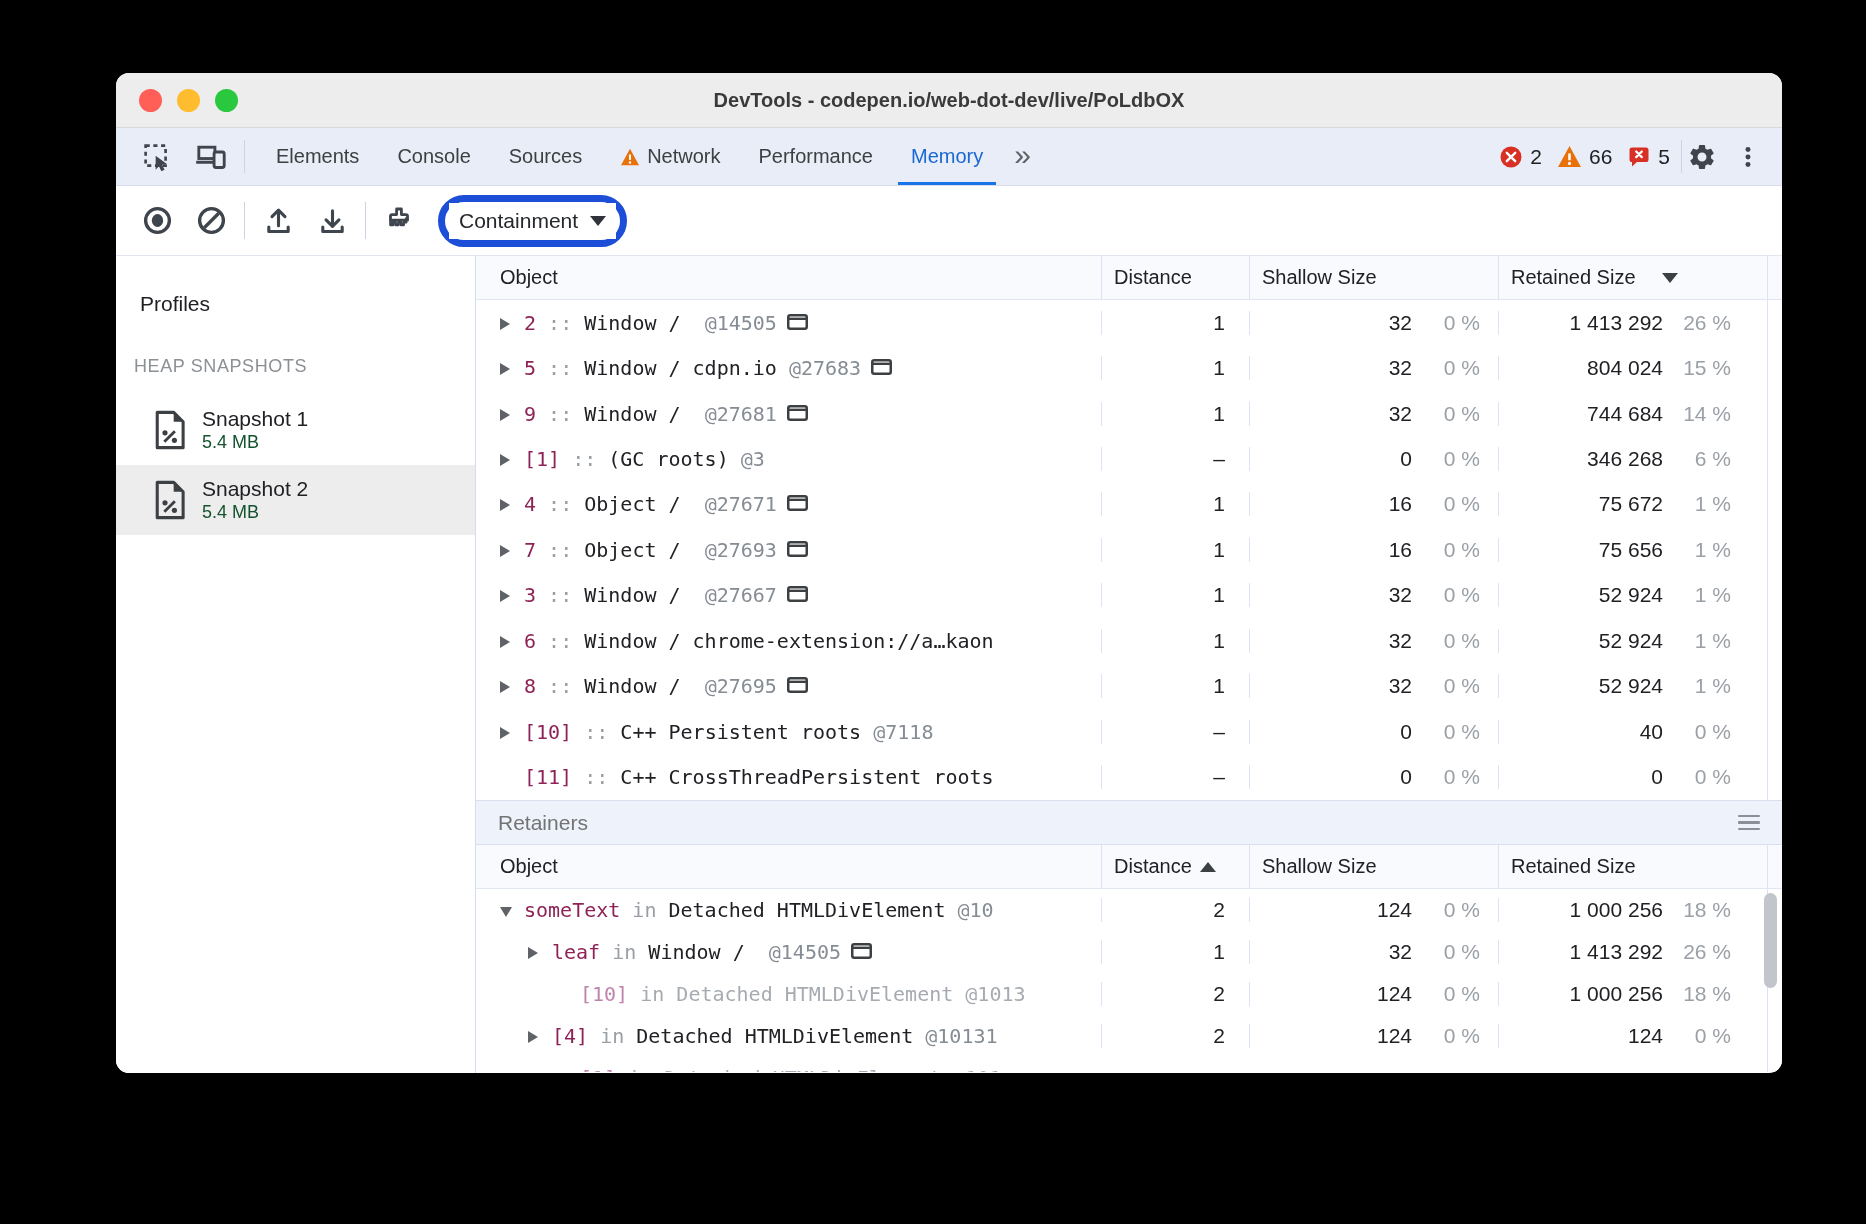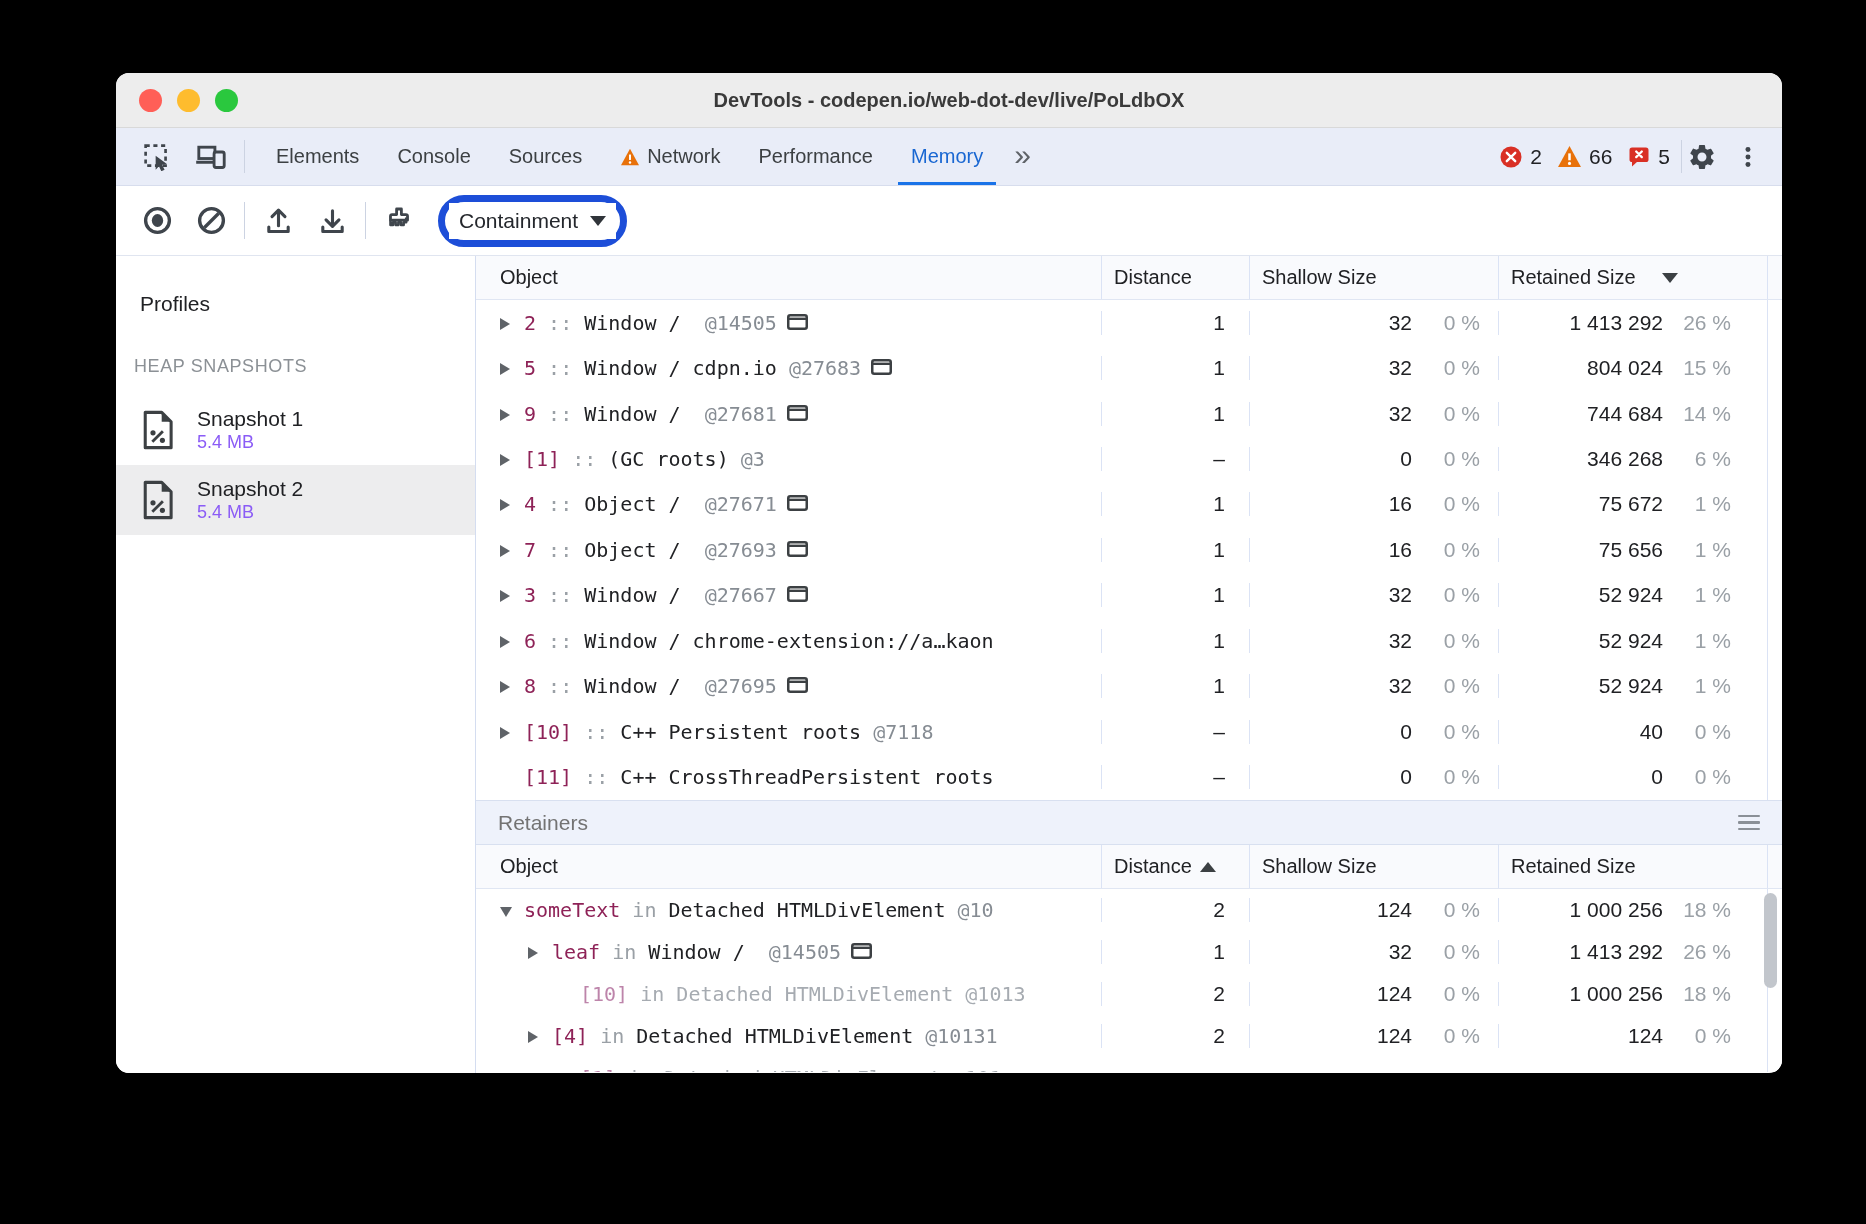--- a/index.html
+++ b/index.html
@@ -36,24 +36,24 @@
   .toolbar .vdiv{margin:16px 4px}
   .toolbar .iconbtn{width:46px;height:46px}
   .containment-wrap{margin-left:10px;border:7px solid var(--ring);border-radius:27px;padding:1px 4px;display:flex;align-items:center;background:#fff}
   .containment-btn{display:flex;align-items:center;gap:12px;font-size:21px;color:#24272c;padding:6px 10px;background:#fff;border:none}
   .dd-caret{width:0;height:0;border-left:8px solid transparent;border-right:8px solid transparent;border-top:10px solid #30343a}
   
   .content{flex:1;display:flex;min-height:0}
   .sidebar{width:360px;flex:none;border-right:1px solid #d4ddf0;padding-top:30px;background:#fff}
   .profiles-label{font-size:21px;color:#202124;margin:6px 0 0 24px}
   .heap-label{font-size:18px;color:#8b9095;letter-spacing:.6px;margin:40px 0 18px 18px}
-  .snap-item{height:70px;display:flex;align-items:center;gap:23px;padding-left:24px}
+  .snap-item{height:70px;display:flex;align-items:center;gap:16px;padding-left:36px}
   .snap-item.selected{background:var(--sel)}
   .snap-name{font-size:21px;color:#202124;line-height:1.15}
-  .snap-size{font-size:18px;color:#8b5cf6}
+  .snap-size{font-size:18px;color:#14532d}
   .main{flex:1;display:flex;flex-direction:column;min-width:0}
   
   .ghead{height:44px;flex:none;background:var(--hdrbg);border-bottom:1px solid #e0e6f3;display:flex;align-items:center;font-size:20px;color:#202124}
   .ghead .cell{height:100%;display:flex;align-items:center}
   .cell{flex:none}
   .cell.obj{width:625px;padding-left:24px;overflow:hidden}
   .cell.dist{width:148px;border-left:1px solid var(--colline);justify-content:flex-end;padding-right:24px;display:flex;align-items:center}
   .cell.shallow{width:249px;border-left:1px solid var(--colline);display:flex;align-items:center}
   .cell.retained{width:269px;border-left:1px solid var(--colline);display:flex;align-items:center}
   .cell.gutter{flex:1;border-left:1px solid var(--colline);height:100%}

